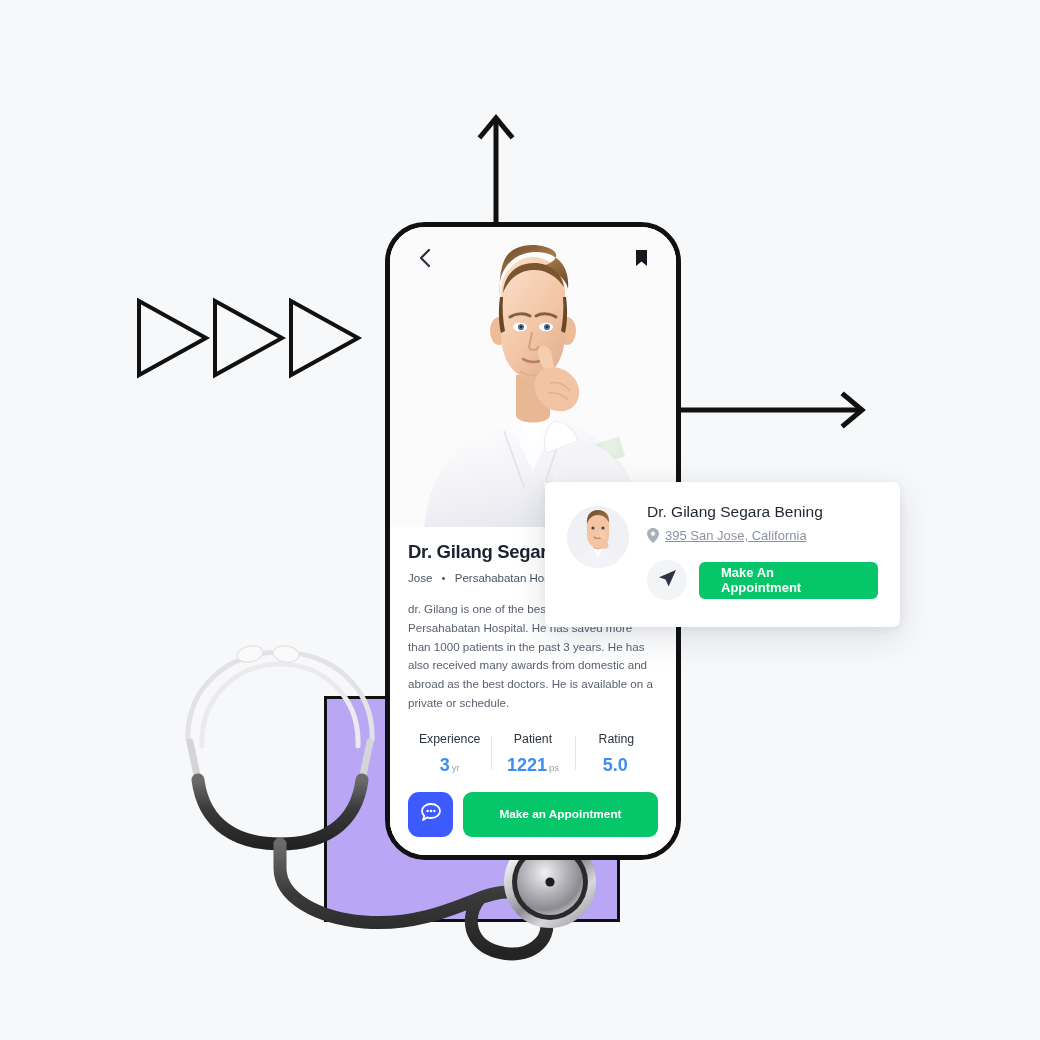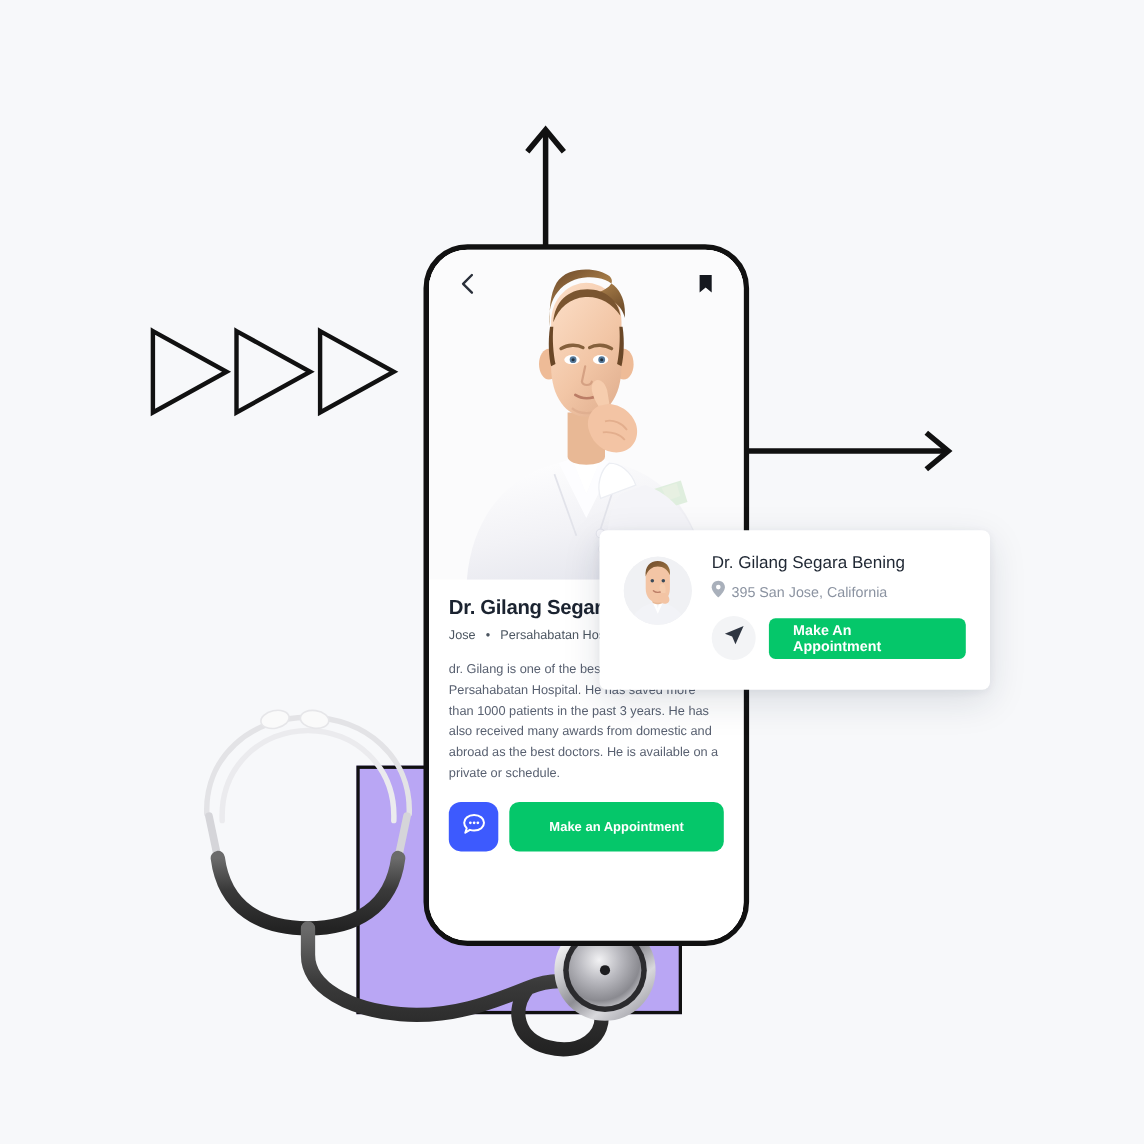--- a/index.html
+++ b/index.html
@@ -94,21 +94,21 @@
     background:#fff;border-radius:7px;
     box-shadow:0 10px 34px rgba(25,35,60,.13), 0 2px 8px rgba(25,35,60,.06);
     display:flex;padding:21px 22px;box-sizing:border-box;gap:18px;
   }
   .fc-avatar{
     width:62px;height:62px;border-radius:50%;background:#f0f1f4;
     overflow:hidden;flex:0 0 auto;margin-top:3px;position:relative;
   }
   .fc-right{flex:1;min-width:0;}
   .fc-name{font-size:15.5px;color:#1f2733;margin:0 0 7px 0;white-space:nowrap;}
-  .fc-loc{font-size:13px;color:#8b93a1;display:flex;align-items:flex-end;gap:6px;margin-bottom:14px;}
+  .fc-loc{font-size:13px;color:#8b93a1;display:flex;align-items:flex-start;gap:6px;margin-bottom:14px;text-decoration:underline;}
   .fc-actions{display:flex;align-items:center;gap:12px;}
   .fc-send{
     width:40px;height:40px;border-radius:50%;background:#f3f4f6;
     display:flex;align-items:center;justify-content:center;cursor:pointer;flex:0 0 auto;
   }
   .fc-appt{
     height:37px;padding:0 22px;border-radius:6px;background:#05c76a;color:#fff;
     font-size:13px;font-weight:600;display:flex;align-items:center;justify-content:center;cursor:pointer;
   }
   svg{overflow:visible;}
@@ -309,20 +309,34 @@
 
       <div class="phone-content">
         <div class="doc-name">Dr. Gilang Segara Bening</div>
         <div class="doc-meta">
           <span>Jose</span>
           <span class="dot">•</span>
           <span>Persahabatan Hospital</span>
         </div>
         <p class="doc-bio">dr. Gilang is one of the best doctors at Persahabatan Hospital. He has saved more than 1000 patients in the past 3 years. He has also received many awards from domestic and abroad as the best doctors. He is available on a private or schedule.</p>
 
+        <div class="stats">
+          <div class="stat">
+            <div class="stat-label">Experience</div>
+            <div class="stat-value"><span>3</span><span class="stat-unit">yr</span></div>
+          </div>
+          <div class="stat">
+            <div class="stat-label">Patient</div>
+            <div class="stat-value"><span>1221</span><span class="stat-unit">ps</span></div>
+          </div>
+          <div class="stat">
+            <div class="stat-label">Rating</div>
+            <div class="stat-value"><span>5.0</span><span class="stat-unit"></span></div>
+          </div>
+        </div>
 
         <div class="cta-row">
           <div class="chat-btn">
             <span>
               <svg width="22" height="20" viewBox="0 0 22 20">
                 <path d="M11 2 C16.5 2 20 5.2 20 9 C20 12.8 16.5 16 11 16 C9.6 16 8.3 15.8 7.2 15.4 L3 18 L4.3 13.9 C2.8 12.6 2 10.9 2 9 C2 5.2 5.5 2 11 2 Z" fill="none" stroke="#fff" stroke-width="1.8" stroke-linejoin="round"></path>
                 <circle cx="7.6" cy="9" r="1.25" fill="#fff"></circle>
                 <circle cx="11" cy="9" r="1.25" fill="#fff"></circle>
                 <circle cx="14.4" cy="9" r="1.25" fill="#fff"></circle>
               </svg>

